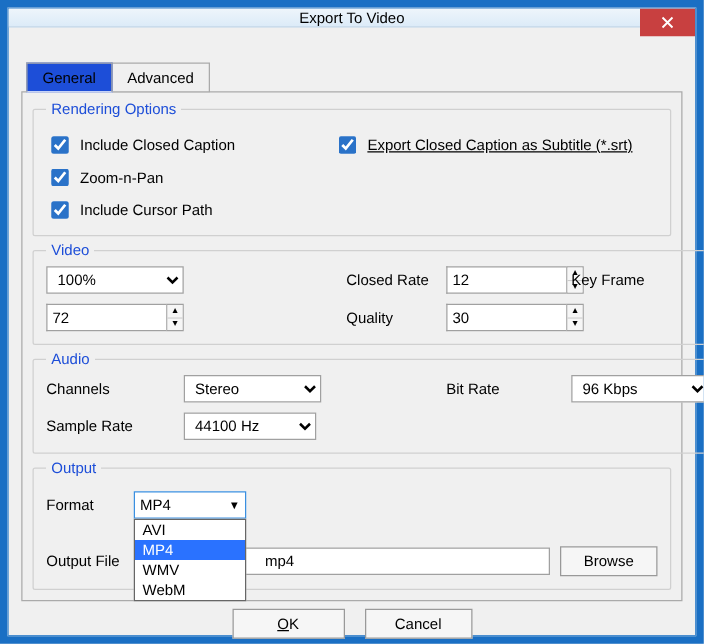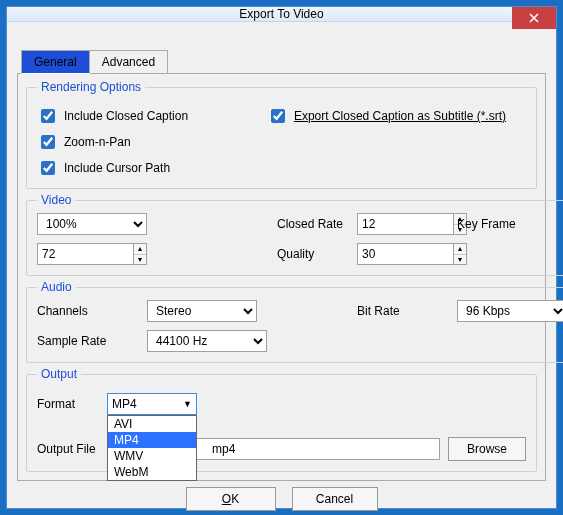--- a/index.html
+++ b/index.html
@@ -118,21 +118,21 @@
       <fieldset>
         <legend>Audio</legend>
         <div class="grid2">
           <span>Channels</span>
           <div style="width:110px;"><select><option>Stereo</option></select></div>
           <span></span>
           <span>Bit Rate</span>
           <div style="width:110px;"><select><option>96 Kbps</option></select></div>
 
           <span>Sample Rate</span>
-          <div style="width:120px;"><select><option>44100 Hz</option></select></div>
+          <div style="width:106px;"><select><option>44100 Hz</option></select></div>
           <span></span>
             <span></span>
             <span></span>
         </div>
       </fieldset>
 
       <fieldset style="position:relative;">
         <legend>Output</legend>
         <div class="row" style="gap:8px;">
           <span style="width:62px;">Format</span>

